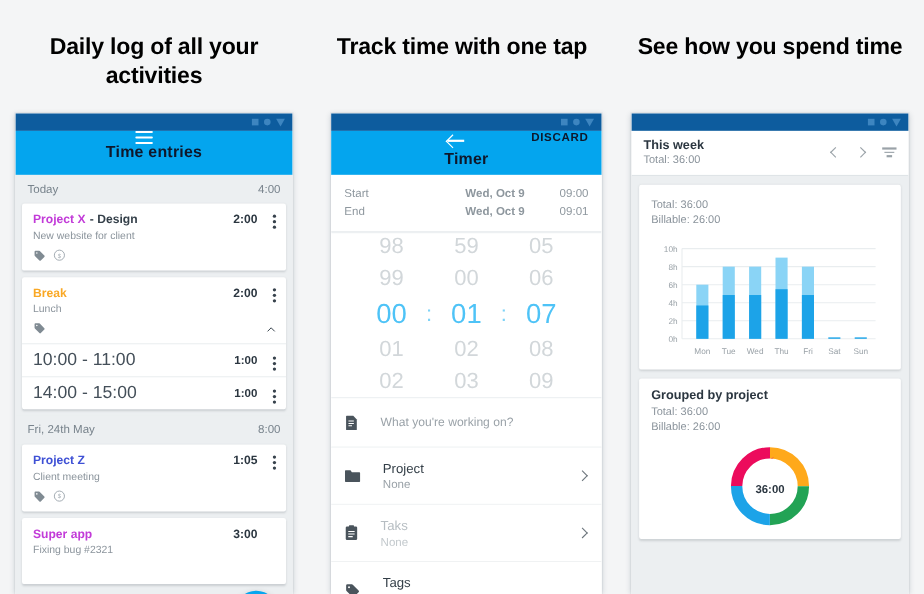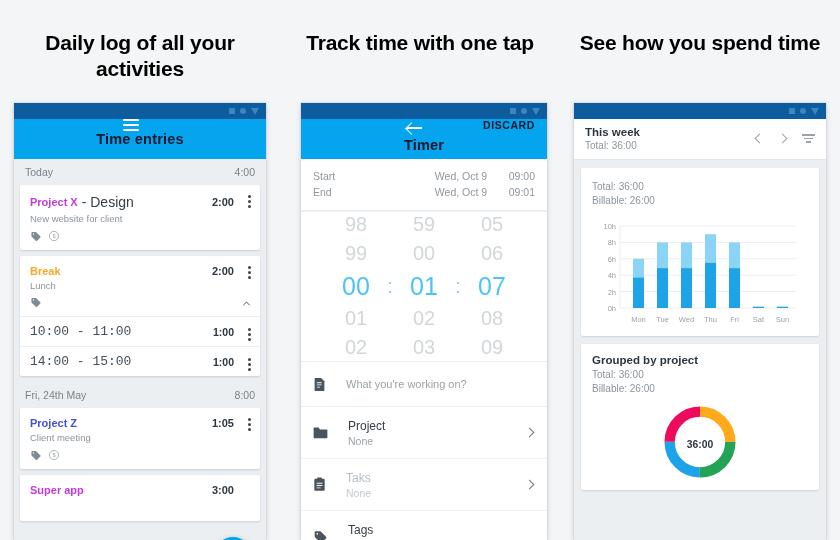--- a/index.html
+++ b/index.html
@@ -69,56 +69,56 @@
     padding: 0 11px; height: 26px; font-size: 10.5px; color: #78838c;
     background: #eceff1;
   }
   .card {
     background: #fff; margin: 0 6px 6px 6px; border-radius: 2px;
     box-shadow: 0 1px 2px rgba(50,60,70,.18);
   }
   .entry { padding: 9px 10px 8px 10px; position: relative; }
   .entry .ln1 { display: flex; align-items: center; }
   .entry .proj { font-size: 11px; font-weight: bold; }
-  .entry .task { font-size: 14px; font-weight: normal; color: #35404a; }
+  .entry .task { font-size: 11px; font-weight: bold; color: #35404a; }
   .entry .dur { margin-left: auto; font-size: 11px; font-weight: bold; color: #2b3640; padding-right: 16px; }
   .entry .desc { font-size: 9.5px; color: #8b949c; margin-top: 3px; }
   .entry .icons { margin-top: 6px; display: flex; gap: 6px; align-items: center; }
   .kebab {
     position: absolute; right: 9px; top: 10px; width: 3px;
     display: flex; flex-direction: column; gap: 2px;
   }
   .kebab i { width: 3px; height: 3px; border-radius: 50%; background: #37424c; display: block; }
   .tagicon { width: 12px; height: 11px; }
   .moneyicon { width: 12px; height: 12px; }
   .caret-up {
     position: absolute; right: 9px; bottom: 8px; width: 9px; height: 9px;
   }
   .subrow {
     display: flex; align-items: center; padding: 0 10px; height: 30px;
     border-top: 1px solid #eceff1; position: relative;
   }
-  .subrow .t { font-size: 13px; color: #444f59; font-family: Liberation Mono, monospace; }
+  .subrow .t { font-size: 16px; color: #444f59; }
   .subrow .d { margin-left: auto; font-size: 10.5px; font-weight: bold; color: #2b3640; padding-right: 16px; }
   .subrow .kebab { top: 11px; }
   .fab {
     position: absolute; right: 14px; bottom: 24px; width: 38px; height: 38px;
     border-radius: 50%; background: #06a6ef; color: #fff;
     display: flex; align-items: center; justify-content: center;
     font-size: 21px; line-height: 1; font-weight: 300;
     box-shadow: 0 3px 7px rgba(0,0,0,.3);
   }
   .fab.stop { background: #f44b16; right: 14px; bottom: 16px; }
   .fab.stop .sq { width: 11px; height: 11px; background: #fff; border-radius: 1px; }
 
   
   .se-box { background: #fff; padding: 9px 12px 10px 12px; border-bottom: 1px solid #eceff1; }
   .se-row { display: flex; align-items: baseline; font-size: 10.5px; color: #8e979e; line-height: 16px; }
   .se-row .lbl { width: 110px; }
-  .se-row .dt { width: 76px; text-align: center; }
+  .se-row .dt { width: 76px; text-align: left; font-weight: bold; }
   .se-row .tm { margin-left: auto; }
   .picker { position: relative; height: 150px; background: #fff; overflow: hidden; }
   .pkcols { display: flex; height: 100%; align-items: center; justify-content: center; }
   .pkcol { width: 52px; text-align: center; }
   .pkcol .v { font-size: 20px; color: #d2d7da; line-height: 29px; }
   .pkcol .v.sel { font-size: 25px; color: #4ec3f7; line-height: 36px; }
   .colon { font-size: 20px; color: #7fd3f7; width: 16px; text-align: center; }
   .pk-line { position: absolute; left: 0; width: 100%; height: 1px; background: #eceff1; }
   .note-row {
     display: flex; align-items: center; height: 46px; padding: 0 12px;
@@ -287,20 +287,21 @@
               </span>
           </div>
         </div>
 
         <div class="card">
           <div class="entry">
             <div class="ln1">
               <span class="proj" style="color:#c23bd8">Super app</span>
               <span class="dur">3:00</span>
             </div>
+            <div class="desc">Fixing bug #2321</div>
             <div class="icons" style="height:11px"></div>
           </div>
         </div>
 
         <div class="fab">
           <span>+</span>
         </div>
       </div>
     </div>
   </div>

